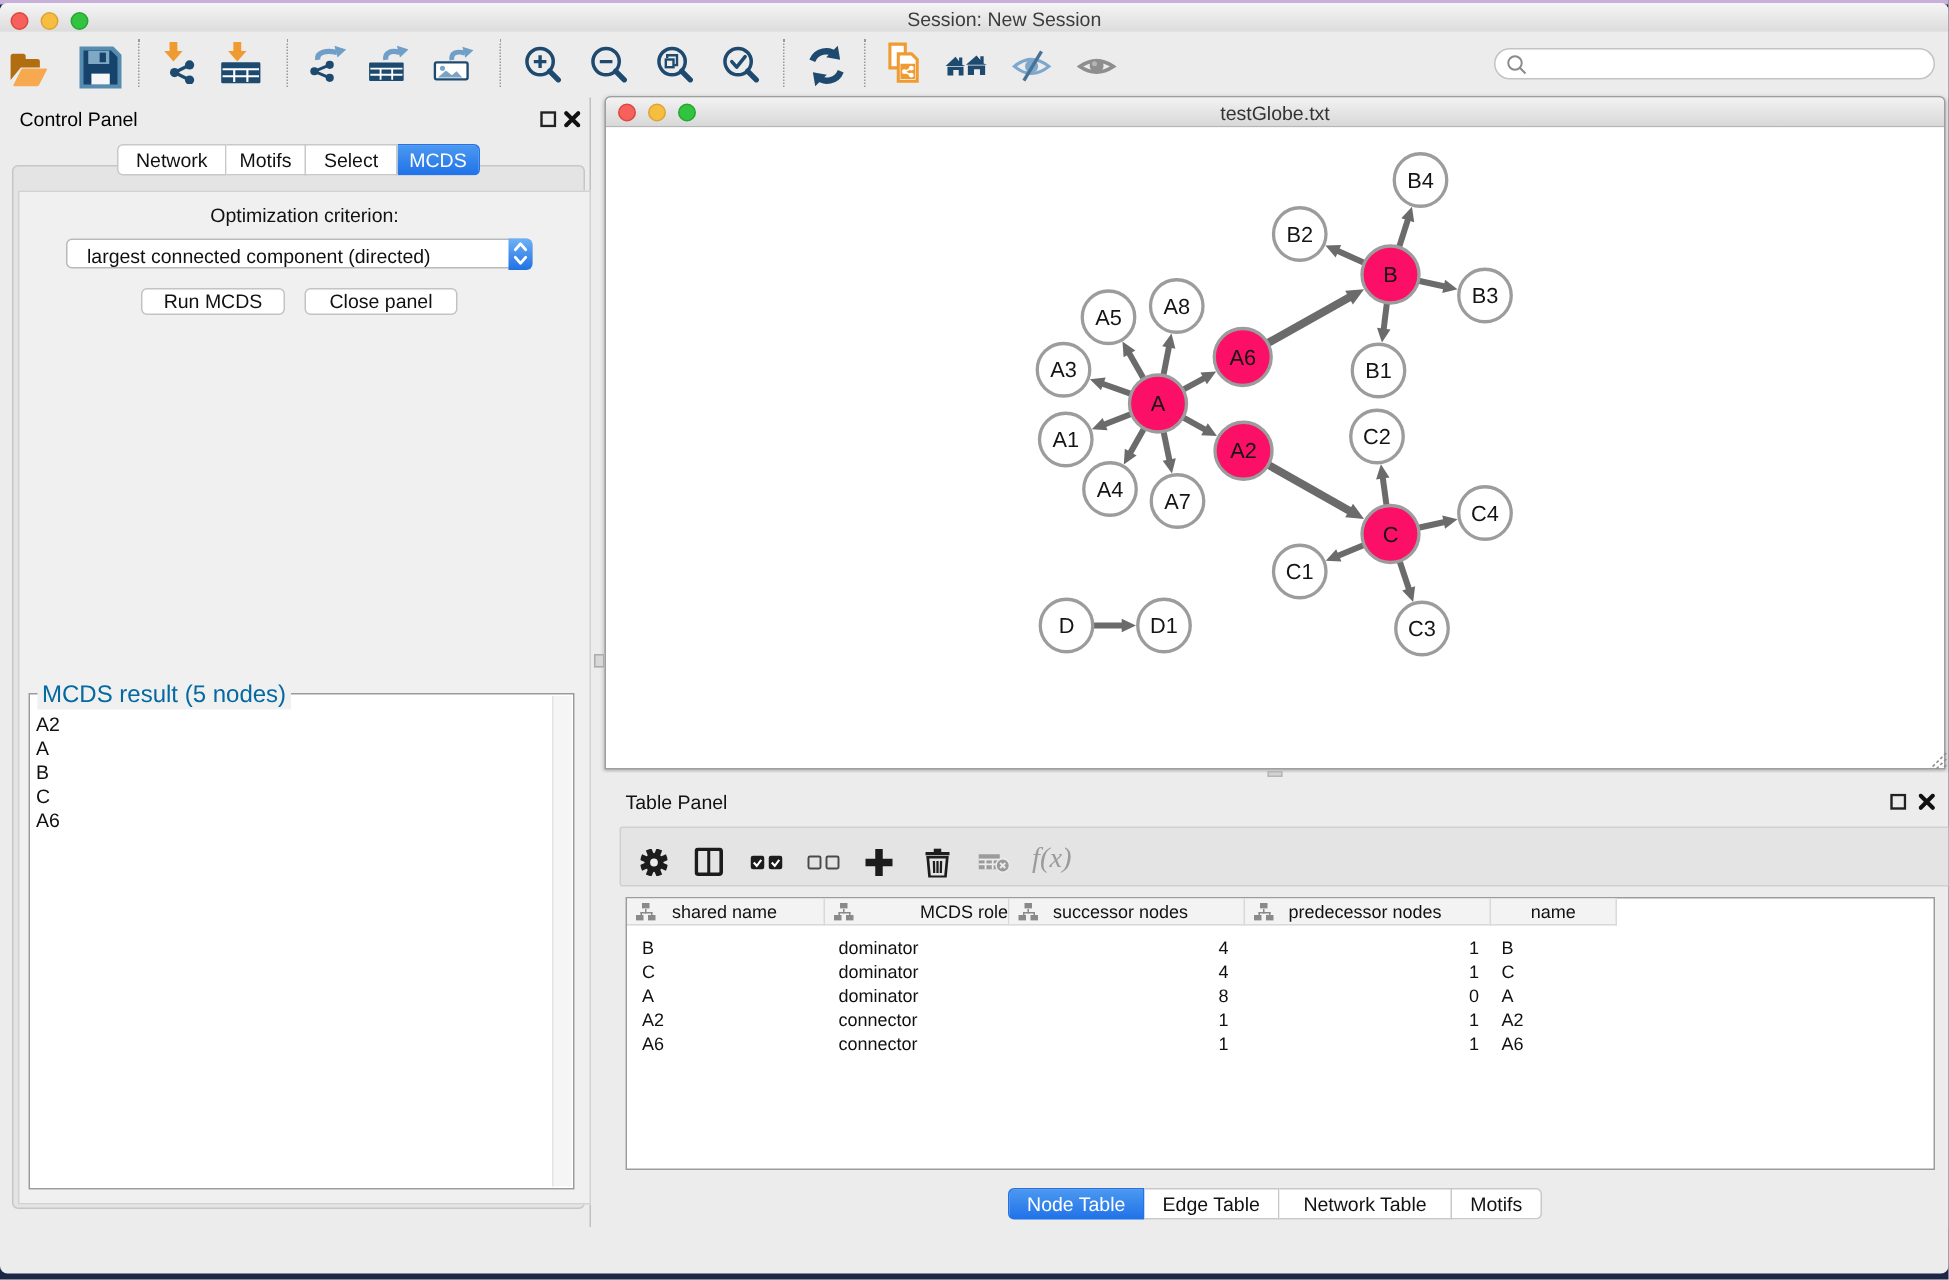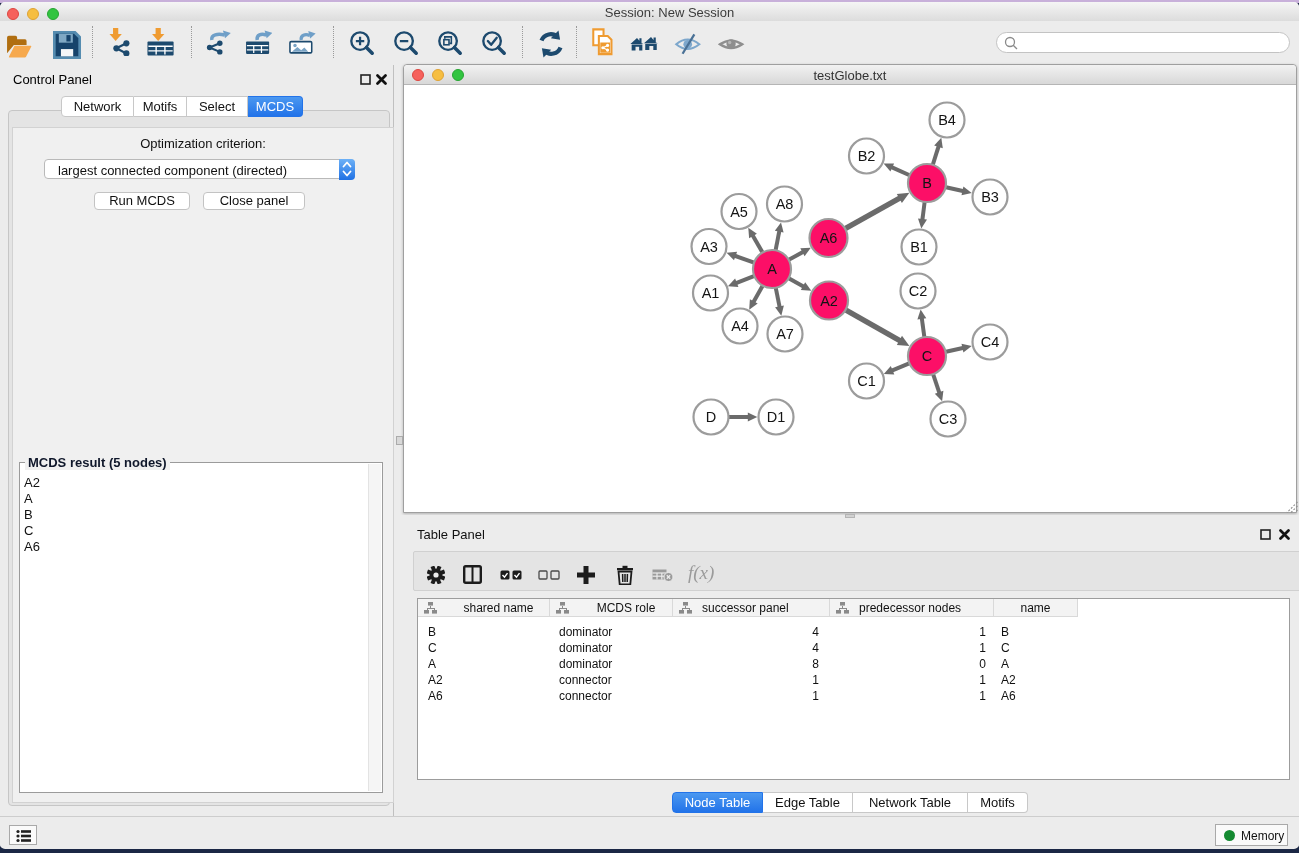--- a/index.html
+++ b/index.html
@@ -45,21 +45,21 @@
   border:1px solid #b9b9b9; border-radius:4px; font-size:13px; color:#111; }
 #combo .ctext { position:absolute; left:13px; top:3px; }
 #combo .spin { position:absolute; right:-1px; top:-1px; width:16px; height:21px;
   background:linear-gradient(#6db1f7,#2071e4); border-radius:0 4px 4px 0; }
 .pbtn { position:absolute; top:64px; height:18px; background:#fff; border:1px solid #c3c3c3;
   border-radius:4px; font-size:13px; color:#111; text-align:center; line-height:16px; }
 
 #mcdsbox { position:absolute; left:6px; top:334px; width:364px; height:331px; background:#fff;
   border:1px solid #9b9b9b; }
 #mcdslabel { position:absolute; left:5px; top:-8px; background:#f0f0f0; padding:0 3px;
-  font-size:13px; color:#0f172a;font-weight:bold; }
+  font-size:16px; color:#0369a1; }
 #mcdslist { position:absolute; left:4px; top:12px; font-size:13px; color:#111; line-height:16px; }
 #mcdsscroll { position:absolute; right:1px; top:1px; width:13px; height:327px; background:#f5f5f5;
   border-left:1px solid #e3e3e3; }
 
 #netwin { position:absolute; left:403px; top:62px; width:894px; height:449px;
   background:#fff; border:1px solid #9f9f9f; border-radius:4px 4px 0 0;
   box-shadow:0 1px 3px rgba(0,0,0,0.25); }
 #nettitle { position:absolute; left:0; top:0; width:100%; height:20px;
   background:linear-gradient(#f2f2f2,#d8d8d8); border-bottom:1px solid #b5b5b5;
   border-radius:4px 4px 0 0; }
@@ -242,21 +242,21 @@
     </div>
   </div>
   <div id="cpanel">
     <div class="ptitle">Control Panel</div>
     <svg class="wbtn" style="left:360px" viewBox="0 0 11 11">
         <rect x="1" y="1" width="9" height="9" fill="none" stroke="#222" stroke-width="1.6"></rect>
       </svg>
     <svg class="wbtn" style="left:376px" viewBox="0 0 11 11">
         <path d="M1.5 1.5 L9.5 9.5 M9.5 1.5 L1.5 9.5" stroke="#111" stroke-width="2.7" stroke-linecap="round"></path>
       </svg>
-    <div class="tabrow" style="left:61px; top:31px;">
+    <div class="tabrow" style="left:78px; top:31px;">
       <div class="tab first" style="width:73px">Network</div>
       <div class="tab" style="width:53px">Motifs</div>
       <div class="tab" style="width:61px">Select</div>
       <div class="tab sel last" style="width:55px">MCDS</div>
     </div>
     <div id="cpbox">
       <div id="cpinner">
       <div id="optlabel">Optimization criterion:</div>
       <div id="combo">
         <div class="ctext">largest connected component (directed)</div>
@@ -431,29 +431,29 @@
             <line x1="9.8" y1="5" x2="9.8" y2="11.5"></line>
           </g>
           <circle cx="16.5" cy="9" r="4.5" fill="#9b9b9b" stroke="#ececec" stroke-width="1"></circle>
           <path d="M14.8 7.3 l3.4 3.4 M18.2 7.3 l-3.4 3.4" stroke="#ececec" stroke-width="1.3"></path>
         </svg>
       <div style="position:absolute;left:271px;top:3px;font-family:'Liberation Serif',serif;font-style:italic;font-size:19px;color:#9b9b9b;">f(x)</div>
       </div>
     <div id="tablebox">
       <div class="thead" style="left:0; width:132px;">
           <span class="hicon"></span>
-          <div class="htext" style="left:30px; text-align:center;">shared name</div>
+          <div class="htext" style="left:30px; text-align:left;">shared name</div>
         </div>
       <div class="thead" style="left:132px; width:123px;">
           <span class="hicon"></span>
-          <div class="htext" style="left:30px; text-align:center;">MCDS role</div>
+          <div class="htext" style="left:30px; text-align:right;">MCDS role</div>
         </div>
       <div class="thead" style="left:255px; width:157px;">
           <span class="hicon"></span>
-          <div class="htext" style="left:29px; text-align:left;">successor panel</div>
+          <div class="htext" style="left:29px; text-align:left;">successor nodes</div>
         </div>
       <div class="thead" style="left:412px; width:164px;">
           <span class="hicon"></span>
           <div class="htext" style="left:29px; text-align:left;">predecessor nodes</div>
         </div>
       <div class="thead" style="left:576px; width:84px;">
           <div class="htext">name</div>
         </div>
       <div class="trow" style="top:25px">
           <span style="position:absolute;left:10px">B</span>
@@ -503,29 +503,13 @@
 
   <svg style="position:absolute;left:1286px;top:499px" width="12" height="12" viewBox="0 0 12 12">
     <g stroke="#8f8f8f" stroke-width="1.1" stroke-dasharray="2,1.6">
         <line x1="11.5" y1="1" x2="1" y2="11.5"></line>
         <line x1="11.5" y1="5" x2="5" y2="11.5"></line>
         <line x1="11.5" y1="9" x2="9" y2="11.5"></line>
       </g>
   </svg>
   <div style="position:absolute;left:396px;top:434px;width:7px;height:9px;background:#d8d8d8;border:1px solid #ababab;"></div>
   <div style="position:absolute;left:845px;top:512px;width:10px;height:4px;background:#d2d2d2;border:1px solid #b5b5b5;"></div>
-  <div id="statusbar">
-    <div id="listbtn">
-      <svg width="28" height="20" viewBox="0 0 28 20">
-        <circle cx="8" cy="5.5" r="1.6" fill="#222"></circle>
-          <rect x="11" y="4.2" width="10" height="2.6" fill="#222"></rect>
-        <circle cx="8" cy="10" r="1.6" fill="#222"></circle>
-          <rect x="11" y="8.7" width="10" height="2.6" fill="#222"></rect>
-        <circle cx="8" cy="14.5" r="1.6" fill="#222"></circle>
-          <rect x="11" y="13.2" width="10" height="2.6" fill="#222"></rect>
-      </svg>
-    </div>
-    <div id="membtn">
-        <div class="dot"></div>
-        <div class="mtext">Memory</div>
-      </div>
-  </div>
 </div>
 
 </body></html>

